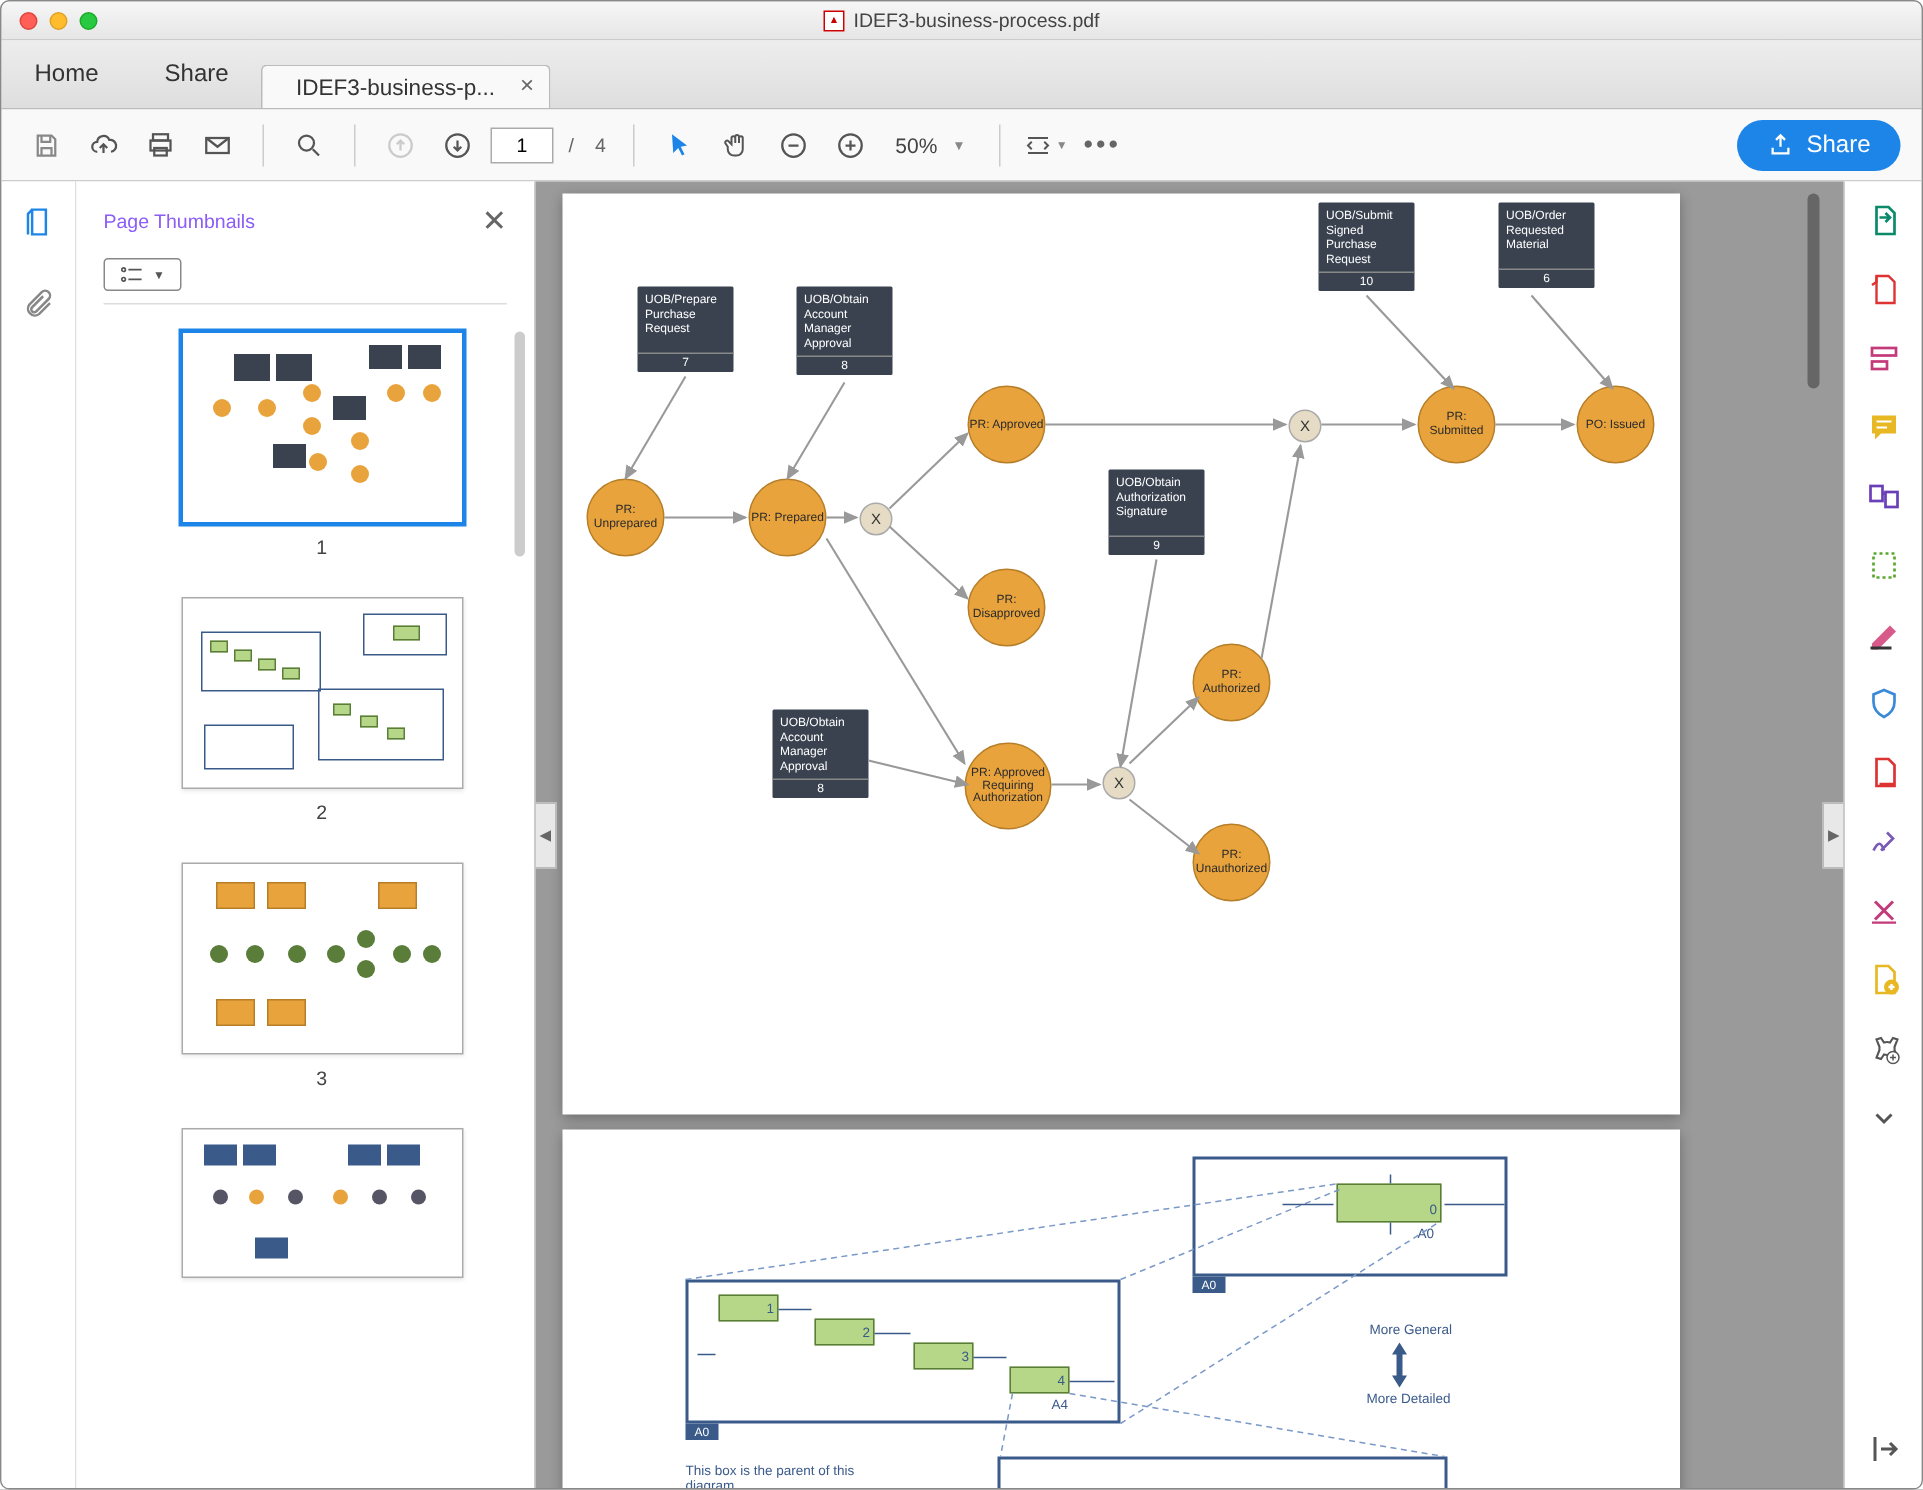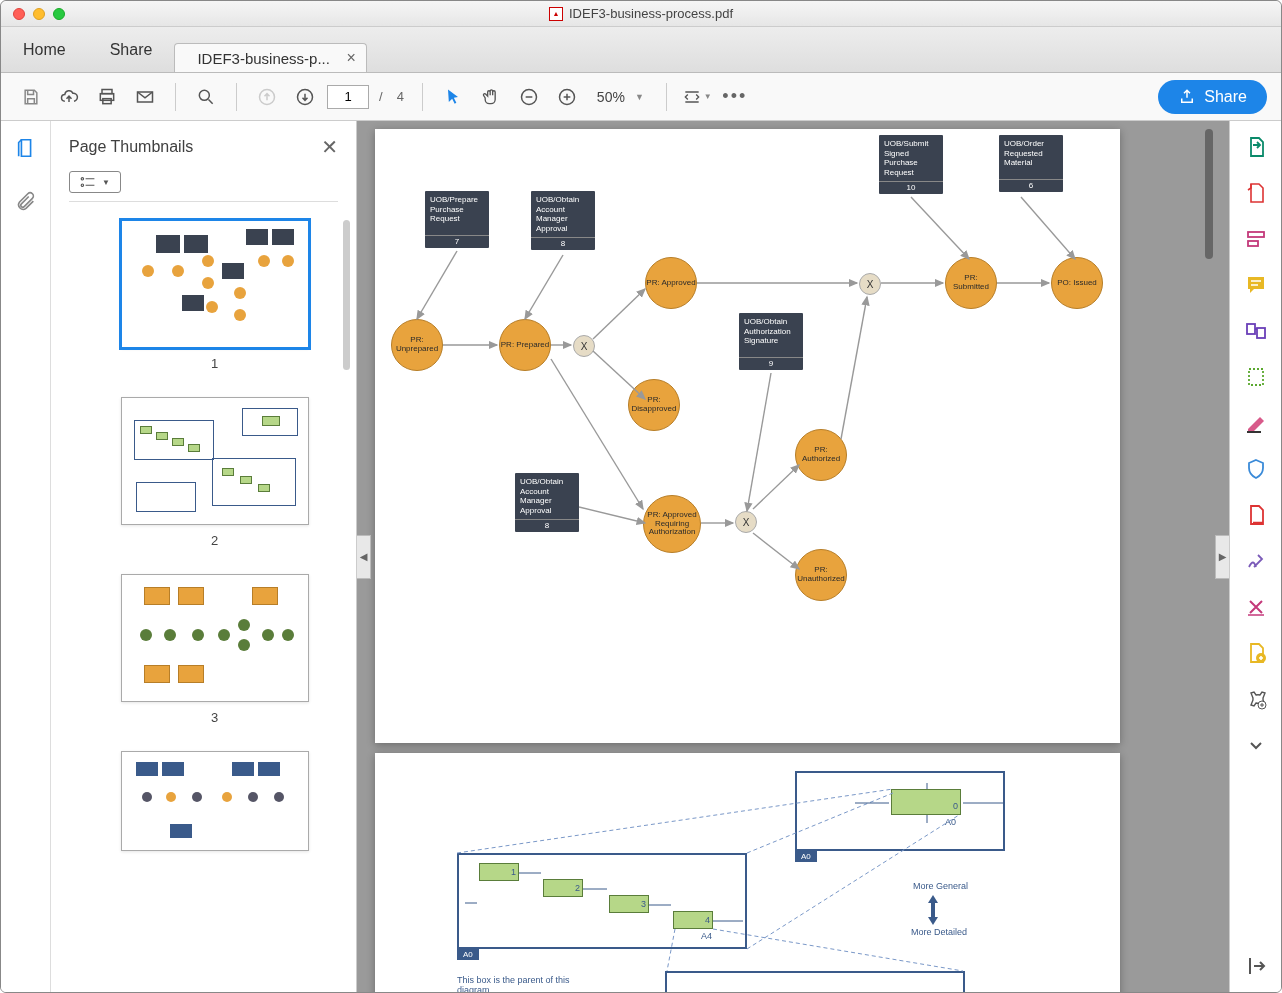--- a/index.html
+++ b/index.html
@@ -34,21 +34,21 @@
 .zoom-sel{font-size:14px;color:#444;display:flex;align-items:center;gap:10px;padding:0 8px;cursor:pointer;}
 .share-btn{margin-left:auto;background:#1d85e8;color:#fff;border-radius:18px;height:34px;padding:0 20px;display:flex;align-items:center;gap:8px;font-size:16px;cursor:pointer;}
 
 
 .workspace{display:flex;height:calc(100% - 26px - 46px - 48px);}
 .leftrail{width:50px;background:#fff;border-right:1px solid #ddd;display:flex;flex-direction:column;align-items:center;padding-top:16px;gap:28px;}
 .leftrail .ic{color:#888;cursor:pointer;}
 .leftrail .ic.active{color:#1d85e8;}
 .thumbs{width:306px;background:#fff;border-right:1px solid #ccc;display:flex;flex-direction:column;}
 .thumbs-hdr{display:flex;align-items:center;justify-content:space-between;padding:14px 18px 10px;}
-.thumbs-hdr h3{font-size:16px;font-weight:400;color:#404040;}
+.thumbs-hdr h3{font-size:13px;font-weight:400;color:#8b5cf6;}
 .thumbs-hdr .x{font-size:20px;color:#666;cursor:pointer;}
 .thumbs-opt{padding:2px 18px 8px;border-bottom:1px solid #ddd;margin:0 18px 0;padding-left:0;padding-right:0;}
 .thumbs-opt .sel{border:1px solid #888;border-radius:3px;padding:4px 10px;font-size:11px;color:#555;display:inline-flex;gap:6px;align-items:center;}
 .thumbs-list{flex:1;overflow:auto;padding:18px 18px 18px 40px;position:relative;}
 .thumb{width:188px;height:128px;background:#fff;border:1px solid #aaa;box-shadow:0 1px 3px rgba(0,0,0,.1);margin:0 auto 8px;position:relative;overflow:hidden;}
 .thumb.sel{outline:3px solid #1d85e8;outline-offset:-1px;}
 .thumb-lbl{text-align:center;font-size:13px;color:#444;margin-bottom:26px;}
 .thumbs-scroll{position:absolute;right:6px;top:18px;width:7px;height:150px;background:#ccc;border-radius:4px;}
 
 .docarea{flex:1;background:#9a9a9a;position:relative;overflow:hidden;}
@@ -325,21 +325,21 @@
           <div class="nn">10</div>
         </div>
       <div class="dnode-box" style="left:624px;top:6px;width:64px;">
           <div class="tt">UOB/Order Requested Material</div>
           <div class="nn">6</div>
         </div>
 
       <div class="dnode-circ" style="left:16px;top:190px;width:52px;height:52px;">PR: Unprepared</div>
       <div class="dnode-circ" style="left:124px;top:190px;width:52px;height:52px;">PR: Prepared</div>
       <div class="dnode-circ" style="left:270px;top:128px;width:52px;height:52px;">PR: Approved</div>
-      <div class="dnode-circ" style="left:253px;top:250px;width:52px;height:52px;">PR: Disapproved</div>
+      <div class="dnode-circ" style="left:270px;top:250px;width:52px;height:52px;">PR: Disapproved</div>
       <div class="dnode-circ" style="left:268px;top:366px;width:58px;height:58px;">PR: Approved Requiring Authorization</div>
       <div class="dnode-circ" style="left:420px;top:300px;width:52px;height:52px;">PR: Authorized</div>
       <div class="dnode-circ" style="left:420px;top:420px;width:52px;height:52px;">PR: Unauthorized</div>
       <div class="dnode-circ" style="left:570px;top:128px;width:52px;height:52px;">PR: Submitted</div>
       <div class="dnode-circ" style="left:676px;top:128px;width:52px;height:52px;">PO: Issued</div>
 
       <div class="dnode-j" style="left:198px;top:206px;">X</div>
       <div class="dnode-j" style="left:360px;top:382px;">X</div>
       <div class="dnode-j" style="left:484px;top:144px;">X</div>
 

